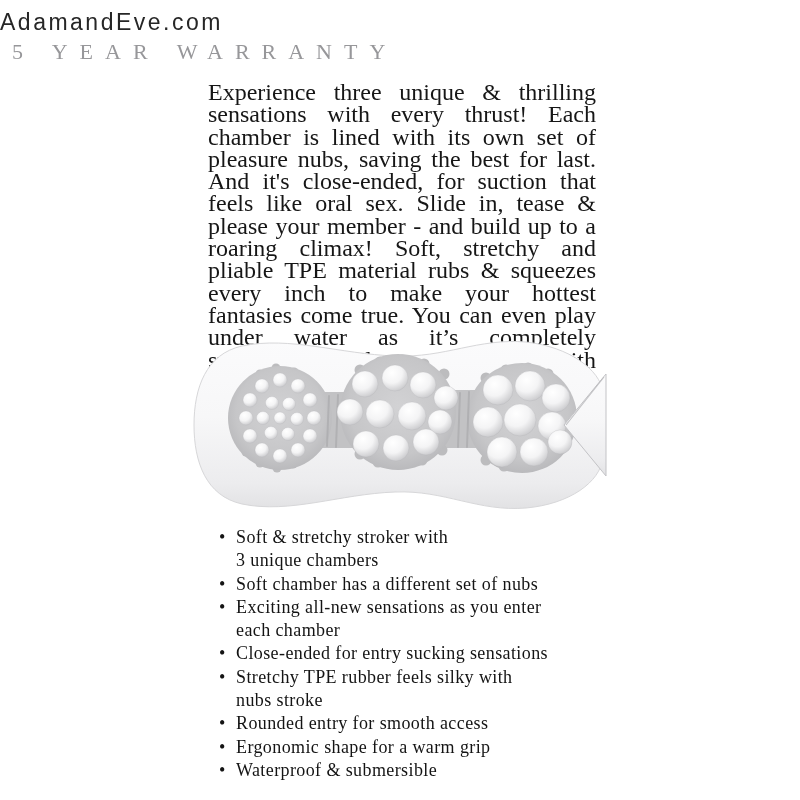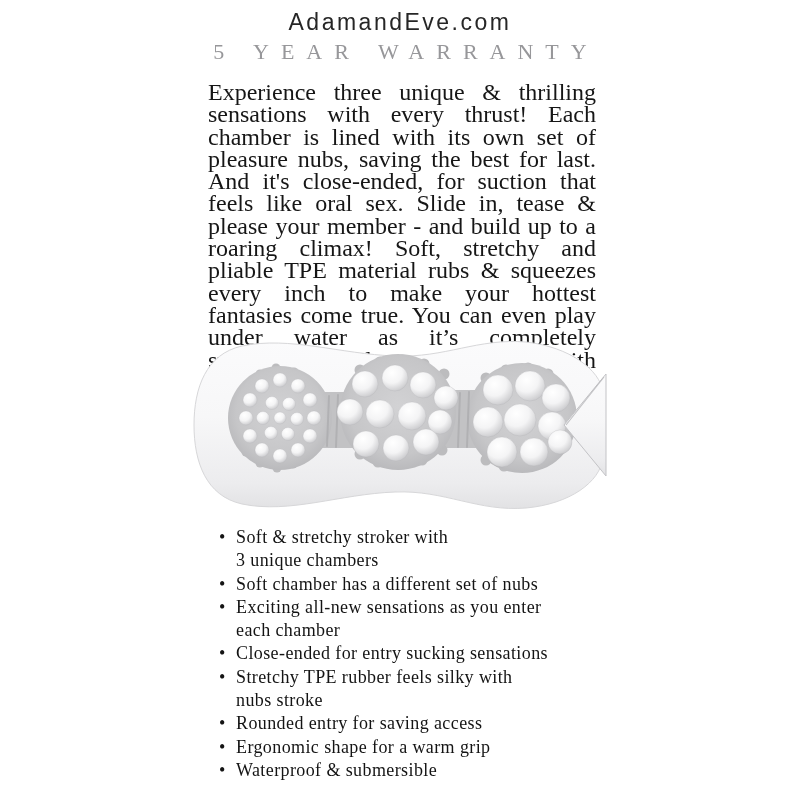--- a/index.html
+++ b/index.html
@@ -1,26 +1,26 @@
 <!DOCTYPE html>
 <html><head>
 <meta charset="utf-8">
 <style>
   html, body { margin:0; padding:0; background:#ffffff; }
   .page {
     position:relative; width:800px; height:800px; background:#ffffff;
     font-family:"Liberation Serif", serif; color:#1b1b1b; overflow:hidden;
   }
   .brand {
-    position:absolute; top:9px; left:0; width:800px; text-align:center;
+    position:absolute; top:9px; left:0; width:800px; text-align:left;
     font-family:"Liberation Sans", sans-serif; font-size:23px; letter-spacing:2.5px;
     color:#262626;
   }
   .warranty {
-    position:absolute; top:39px; left:0; width:800px; text-align:center;
+    position:absolute; top:39px; left:0; width:800px; 
     font-family:"Liberation Serif", serif; font-size:22px; letter-spacing:12px;
     text-indent:12px; color:#97979a; font-weight:400;
   }
   .description {
     position:absolute; top:81px; left:208px; width:388px; margin:0;
     font-size:24px; line-height:22.3px; text-align:justify; color:#161616;
   }
   .illustration {
     position:absolute; top:330px; left:190px; width:420px; height:190px; margin:0;
   }
@@ -186,21 +186,21 @@
       <li class="feature">Soft chamber has a different set of nubs</li>
 
       <li class="feature">Exciting all-new sensations as you enter
 each chamber</li>
 
       <li class="feature">Close-ended for entry sucking sensations</li>
 
       <li class="feature">Stretchy TPE rubber feels silky with
 nubs stroke</li>
 
-      <li class="feature">Rounded entry for saving access</li>
+      <li class="feature">Rounded entry for smooth access</li>
 
       <li class="feature">Ergonomic shape for a warm grip</li>
 
 
       <li class="feature">Waterproof &amp; submersible</li>
     </ul>
 
 </div>
 
 </body></html>

